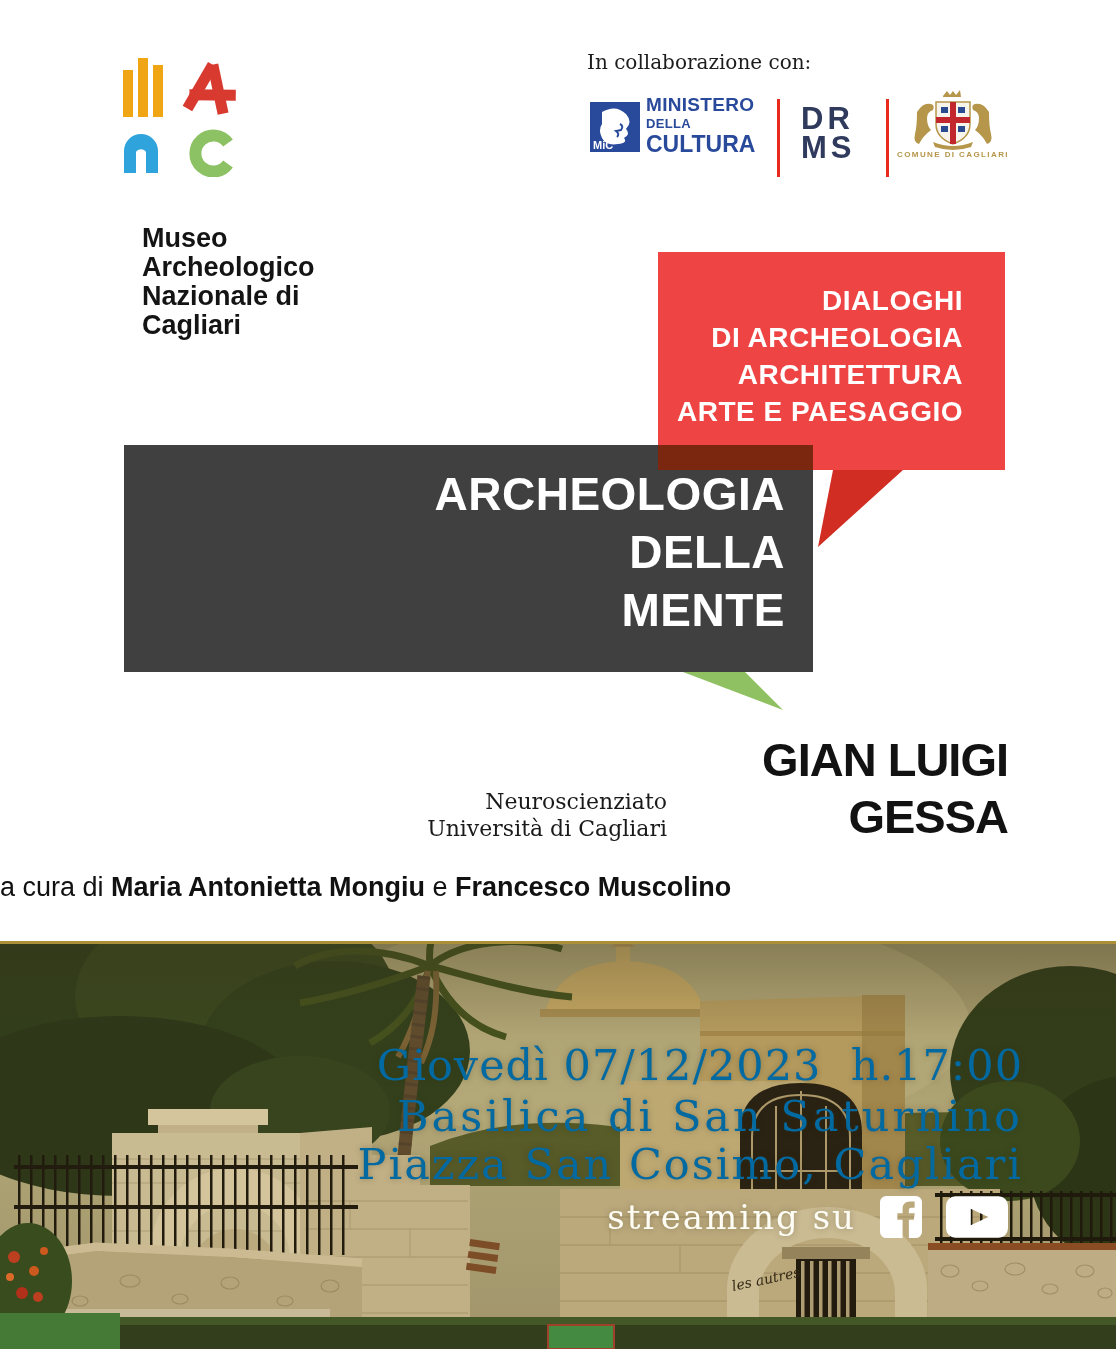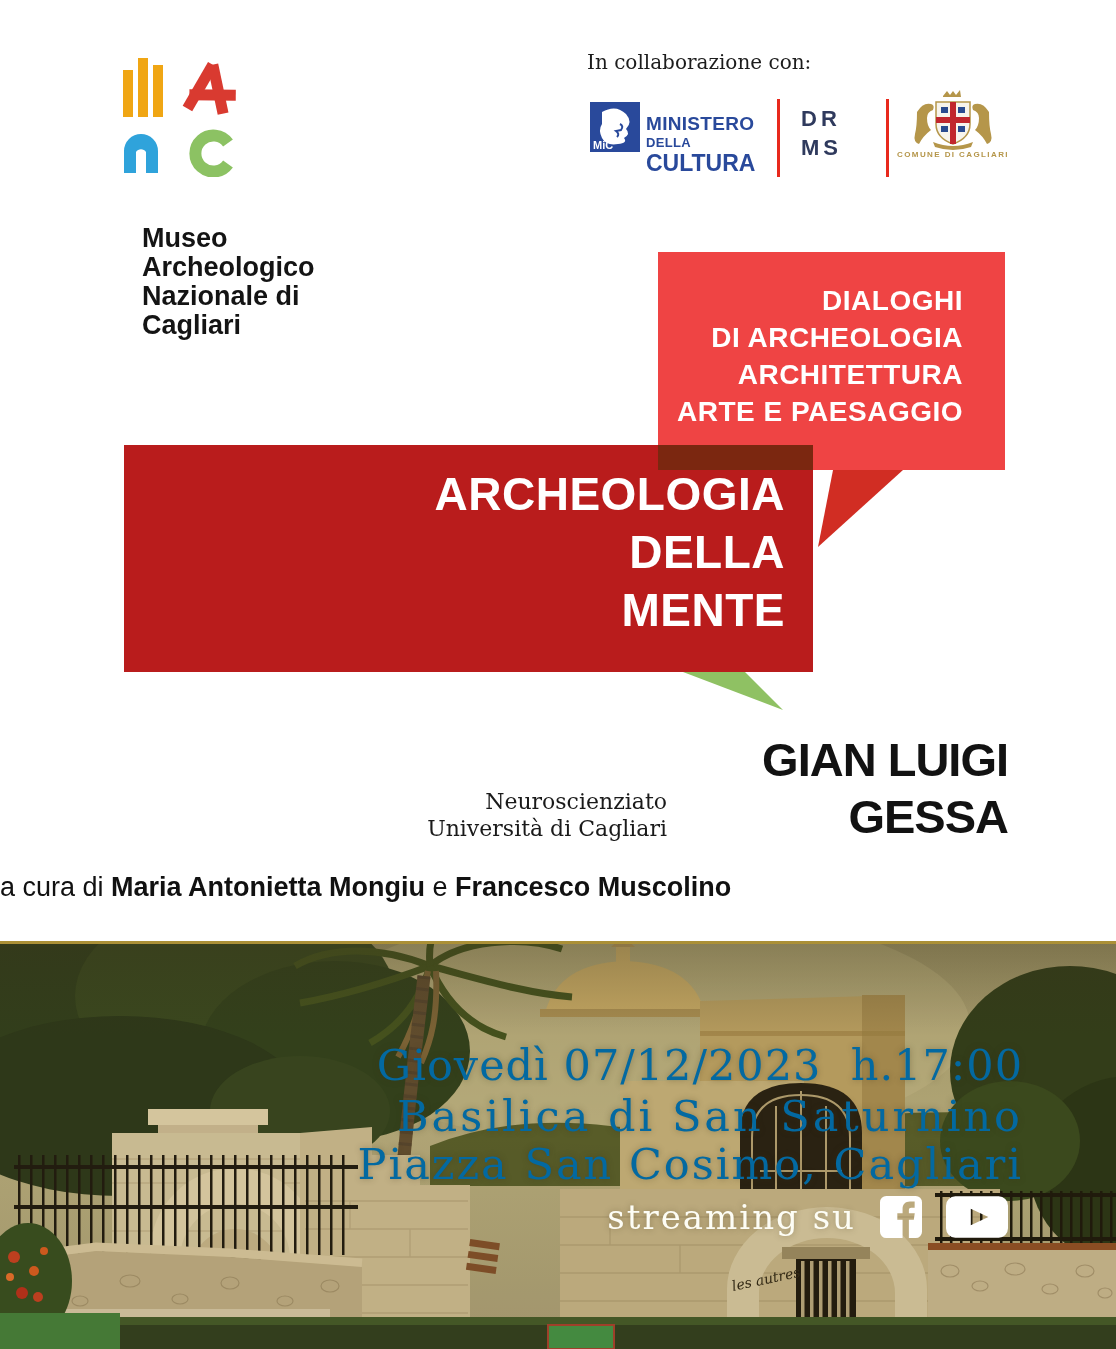--- a/index.html
+++ b/index.html
@@ -5,34 +5,34 @@
   html,body{margin:0;padding:0;background:#ffffff;}
   .poster{position:relative;width:1116px;height:1349px;background:#fff;overflow:hidden;
           font-family:"Liberation Sans",sans-serif;}
   .abs{position:absolute;}
   .preline{white-space:pre-line;}
 
   
   .museum-name{left:122px;top:224px;font-size:27px;line-height:29px;font-weight:700;color:#141414;margin-left:20px;}
   .collab-label{left:587px;top:50px;font-family:"DejaVu Serif",serif;font-size:20px;color:#1c1c1c;}
 
-  .mic-text{left:646px;top:114px;color:#29499b;font-weight:700;line-height:1;}
+  .mic-text{left:646px;top:95px;color:#29499b;font-weight:700;line-height:1;}
   .mic-text .l1{display:block;font-size:19px;letter-spacing:.3px;}
   .mic-text .l2{display:block;font-size:13px;margin-top:3px;letter-spacing:.3px;}
   .mic-text .l3{display:block;font-size:23px;margin-top:3px;}
   .divider{width:3px;height:78px;background:#e8291c;top:99px;}
-  .drms{left:801px;top:104px;color:#2f3a5d;font-weight:700;font-size:22px;line-height:29px;letter-spacing:4px;}
+  .drms{left:801px;top:104px;color:#2f3a5d;font-weight:700;font-size:31px;line-height:29px;letter-spacing:4px;}
   .comune-caption{left:896px;top:150px;width:114px;text-align:center;color:#b5964a;
                   font-size:8px;font-weight:700;letter-spacing:1.4px;}
 
   
   .bubble-red{left:658px;top:252px;width:347px;height:218px;background:#ef4444;
               color:#fff;text-align:right;box-sizing:border-box;padding:30px 42px 0 0;
               font-size:28px;line-height:37px;font-weight:700;letter-spacing:.5px;}
-  .bubble-green{left:124px;top:445px;width:689px;height:227px;background:#b91c1c;
+  .bubble-green{left:124px;top:445px;width:689px;height:227px;background:#404040;
               color:#fff;text-align:right;box-sizing:border-box;padding:20px 28px 0 0;
               font-size:46px;line-height:58px;font-weight:700;letter-spacing:.5px;}
   .bubble-overlap{left:658px;top:445px;width:155px;height:25px;background:#7b2710;}
 
   
   .speaker-name{left:420px;top:731px;width:588px;text-align:right;font-size:47px;line-height:57px;
                 font-weight:800;letter-spacing:-1px;color:#121212;}
   .speaker-role{left:380px;top:788px;width:287px;text-align:right;
                 font-family:"DejaVu Serif",serif;font-size:22px;line-height:27px;color:#1a1a1a;}
   .curators{left:0;top:872px;width:1007px;font-size:27px;color:#111;}

